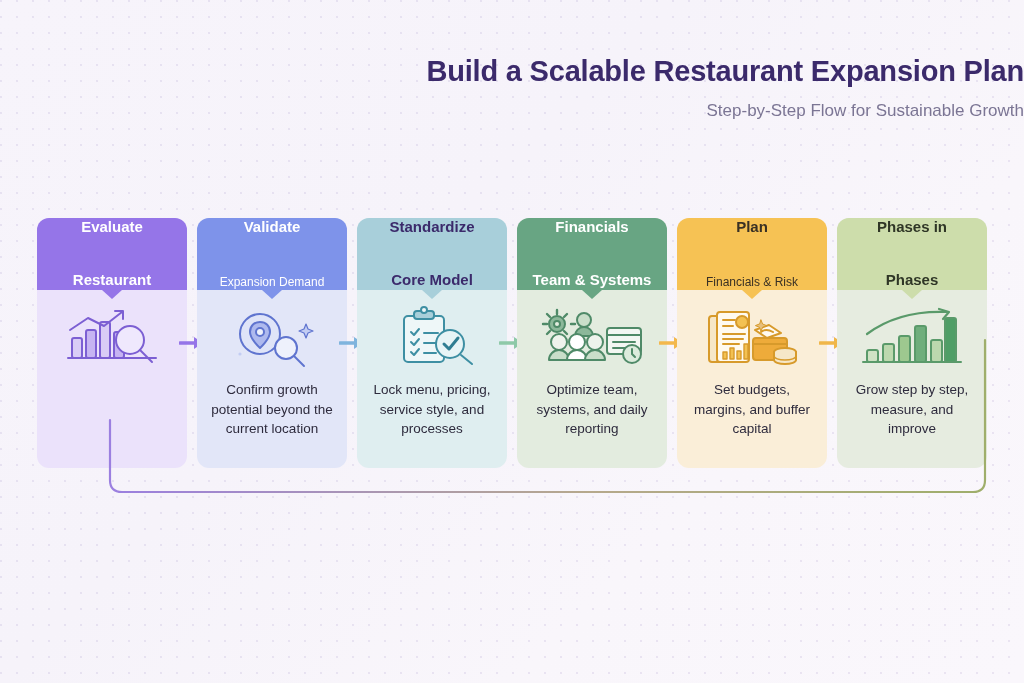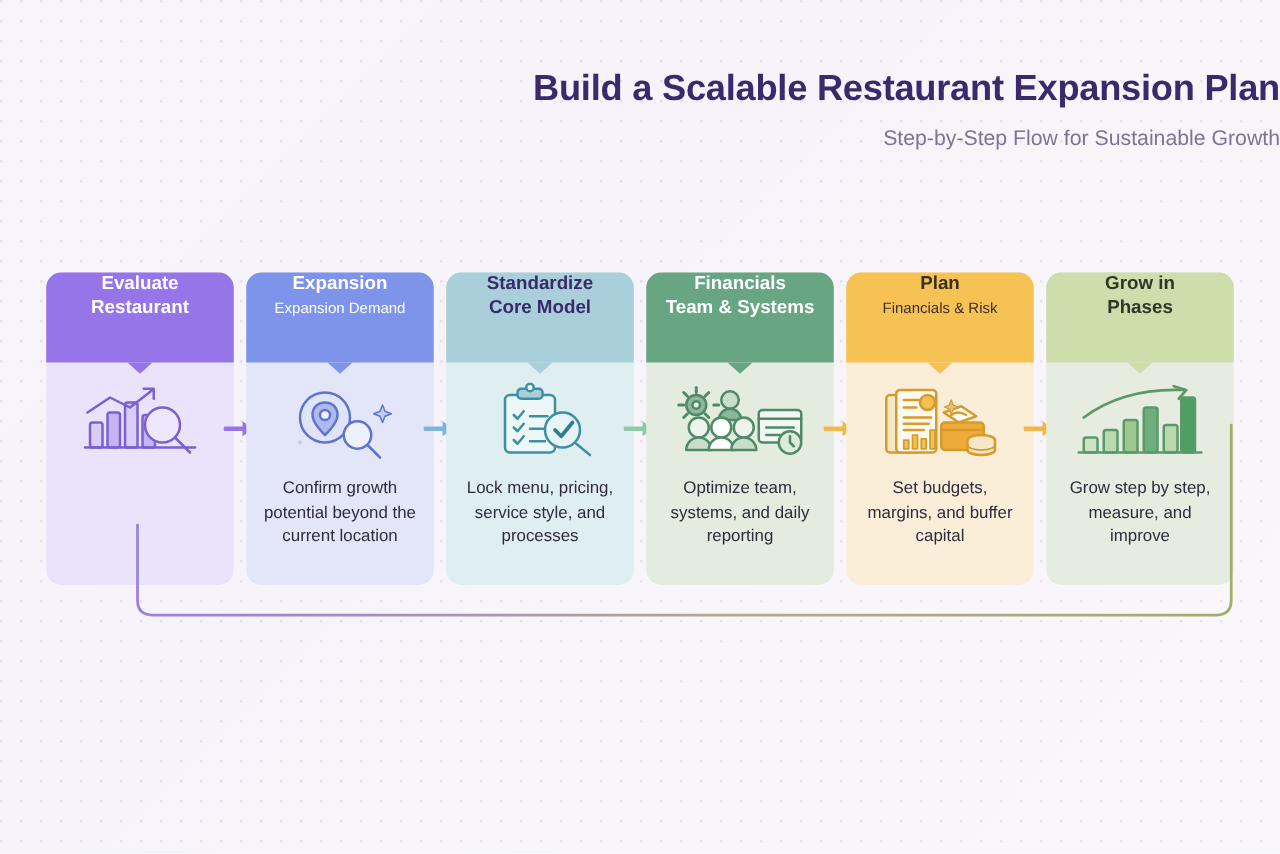--- a/index.html
+++ b/index.html
@@ -64,21 +64,21 @@
   }
 
   .card-head {
     position: relative;
     z-index: 2;
     height: 72px;
     border-radius: 12px 12px 0 0;
     display: flex;
     flex-direction: column;
     align-items: center;
-    justify-content: flex-start;
+    justify-content: space-between;
     text-align: center;
     padding: 0 0;
     line-height: 1.25;
   }
   .card-head .h-main { font-weight: bold; font-size: 15px; }
   .card-head .h-sub  { font-weight: normal; font-size: 12px; margin-top: 2px; }
   .card-head .h-main.two-line { font-size: 15px; }
 
   .notch {
     position: absolute;
@@ -181,21 +181,21 @@
     <div class="arrow">
       <svg width="26" height="16" viewBox="0 0 26 16">
         <path d="M1 8 H17" stroke="#9575e8" stroke-width="3.5" stroke-linecap="round"></path>
         <path d="M15 2 L24 8 L15 14 Z" fill="#9575e8"></path>
       </svg>
     </div>
 
     <div class="card">
       <div class="card-bg" style="background:#e2e6f8"></div>
       <div class="card-head" style="background:#7e93ea;color:#ffffff">
-        <div class="h-main">Expansion</div>
+        <div class="h-main">Validate</div>
         <div class="h-sub">Expansion Demand</div>
         <div class="notch" style="border-top:9px solid #7e93ea"></div>
       </div>
       <div class="icon-wrap">
         <svg width="104" height="62" viewBox="0 0 104 62">
           <g stroke="#5f74cf" stroke-width="2" fill="none" stroke-linecap="round" stroke-linejoin="round">
             <circle cx="40" cy="28" r="20" fill="#dfe4f8"></circle>
             <path d="M40 16 C34 16 30 20 30 26 C30 33 40 42 40 42 C40 42 50 33 50 26 C50 20 46 16 40 16 Z" fill="#aeb9ee"></path>
             <circle cx="40" cy="26" r="4" fill="#eef1fc"></circle>
             <circle cx="66" cy="42" r="11" fill="#eef1fc"></circle>
@@ -323,21 +323,21 @@
     <div class="arrow">
       <svg width="26" height="16" viewBox="0 0 26 16">
         <path d="M1 8 H17" stroke="#f0b64a" stroke-width="3.5" stroke-linecap="round"></path>
         <path d="M15 2 L24 8 L15 14 Z" fill="#f0b64a"></path>
       </svg>
     </div>
 
     <div class="card">
       <div class="card-bg" style="background:#e6ece0"></div>
       <div class="card-head" style="background:#cdddab;color:#2f3626">
-        <div class="h-main two-line">Grow in</div>
+        <div class="h-main two-line">Phases in</div>
         <div class="h-main two-line">Phases</div>
         <div class="notch" style="border-top:9px solid #cdddab"></div>
       </div>
       <div class="icon-wrap">
         <svg width="110" height="62" viewBox="0 0 110 62">
           <g stroke="#5a9a6a" stroke-width="2" fill="none" stroke-linecap="round" stroke-linejoin="round">
             <rect x="10" y="44" width="11" height="12" rx="2" fill="#cfe2c4"></rect>
             <rect x="26" y="38" width="11" height="18" rx="2" fill="#bcd8ae"></rect>
             <rect x="42" y="30" width="11" height="26" rx="2" fill="#9ec88f"></rect>
             <rect x="58" y="20" width="11" height="36" rx="2" fill="#6fae7c"></rect>

